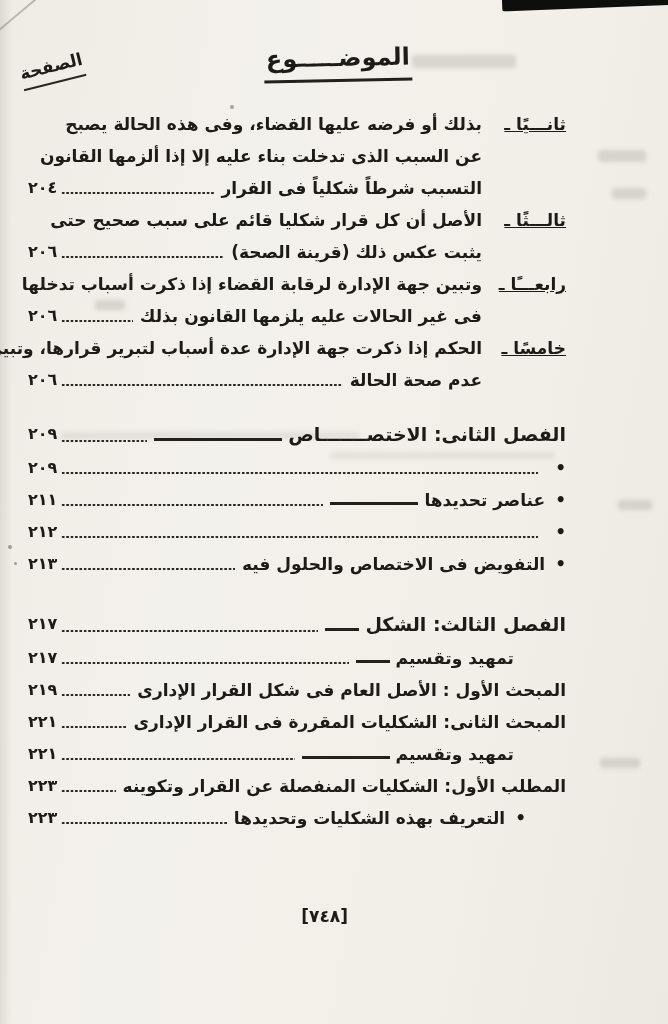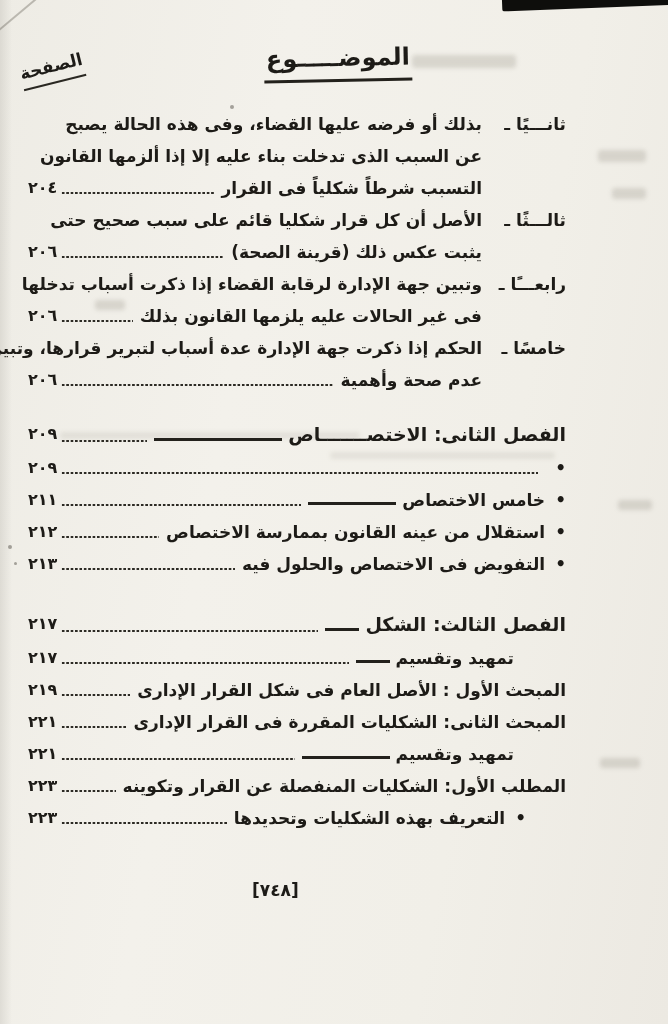--- a/index.html
+++ b/index.html
@@ -51,21 +51,21 @@
     transform:rotate(-14deg);
   }
 
   
   .toc {
     position:absolute; top:108px; right:102px; left:28px;
     font-size:17px; font-weight:bold; line-height:32px;
   }
   .t { white-space:nowrap; }
   .entry { display:flex; align-items:flex-start; }
-  .elabel { flex:0 0 84px; }
+  .elabel { flex:0 0 84px;text-decoration:underline; }
   .ebody { flex:1 1 auto; min-width:0; }
   .row { display:flex; align-items:flex-end; }
   .leader {
     flex:1 1 auto; min-width:12px; height:4px;
     margin:0 7px 9px 4px;
     background-image:radial-gradient(circle, #2c2a24 1.05px, rgba(0,0,0,0) 1.3px);
     background-size:4.4px 4px; background-repeat:repeat-x;
     background-position:0 50%;
   }
   .solid {
@@ -78,22 +78,22 @@
   .pagenum { flex:0 0 auto; font-size:16px; letter-spacing:1px; }
   .chapter { font-size:19px; line-height:36px; }
   .bullet-mark { flex:0 0 auto; margin-left:10px; font-size:17px; }
   .ind-1 { padding-right:52px; }
   .ind-2 { padding-right:40px; }
   .gap-a { height:20px; }
   .gap-b { height:26px; }
 
   
   .footer {
-    position:absolute; top:880px; left:252px; width:96px;
-    font-size:17px; font-weight:bold; text-align:left;
+    position:absolute; top:906px; left:252px; width:96px;
+    font-size:17px; font-weight:bold; text-align:right;
     direction:ltr; unicode-bidi:isolate; letter-spacing:2px;
   }
 </style>
 </head>
 <body>
 
 <div class="paper">
 
   <div class="scan-strip"></div>
   <div class="scan-diag"></div>
@@ -153,21 +153,21 @@
           <span class="pagenum">٢٠٦</span>
         </div>
       </div>
     </div>
 
     <div class="entry">
       <span class="elabel t">خامسًا ـ</span>
       <div class="ebody">
         <div class="t">الحكم إذا ذكرت جهة الإدارة عدة أسباب لتبرير قرارها، وتبين</div>
         <div class="row">
-          <span class="t">عدم صحة وأهمية</span>
+          <span class="t">عدم صحة الحالة</span>
           <span class="leader"></span>
           <span class="pagenum">٢٠٦</span>
         </div>
       </div>
     </div>
 
     <div class="gap-a"></div>
 
     <div class="row chapter">
       <span class="t">الفصل الثانى: الاختصـــــــاص</span>
@@ -176,28 +176,27 @@
       <span class="pagenum">٢٠٩</span>
     </div>
 
     <div class="row">
       <span class="bullet-mark">•</span>
       <span class="leader"></span>
       <span class="pagenum">٢٠٩</span>
     </div>
     <div class="row">
       <span class="bullet-mark">•</span>
-      <span class="t">خامس الاختصاص</span>
+      <span class="t">عناصر تحديدها</span>
       <span class="solid solid-md"></span>
       <span class="leader"></span>
       <span class="pagenum">٢١١</span>
     </div>
     <div class="row">
       <span class="bullet-mark">•</span>
-      <span class="t">استقلال من عينه القانون بممارسة الاختصاص</span>
       <span class="leader"></span>
       <span class="pagenum">٢١٢</span>
     </div>
     <div class="row">
       <span class="bullet-mark">•</span>
       <span class="t">التفويض فى الاختصاص والحلول فيه</span>
       <span class="leader"></span>
       <span class="pagenum">٢١٣</span>
     </div>
 

